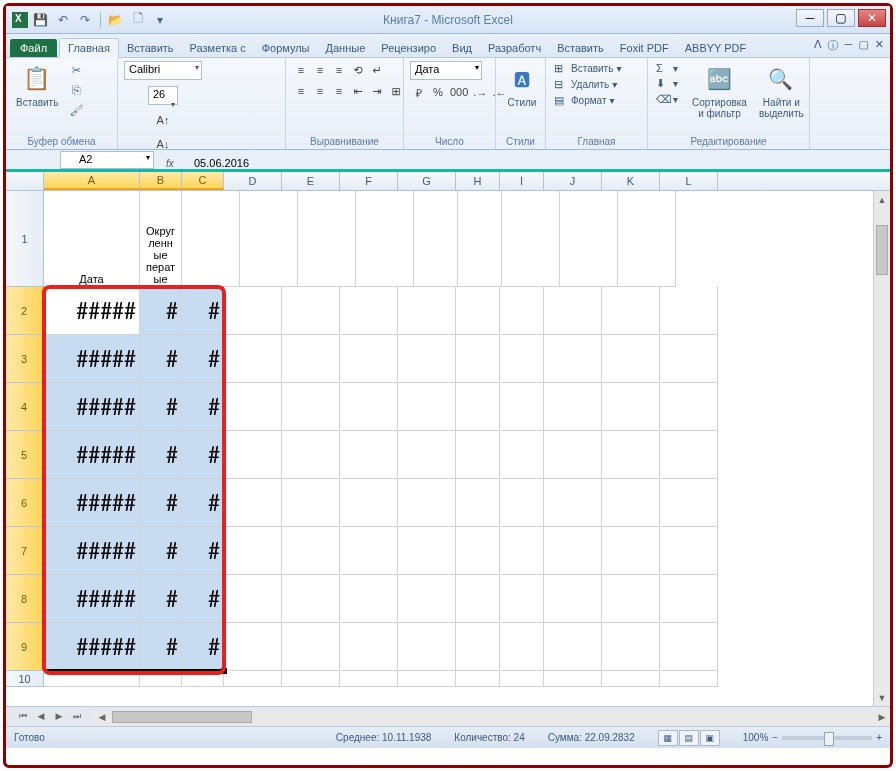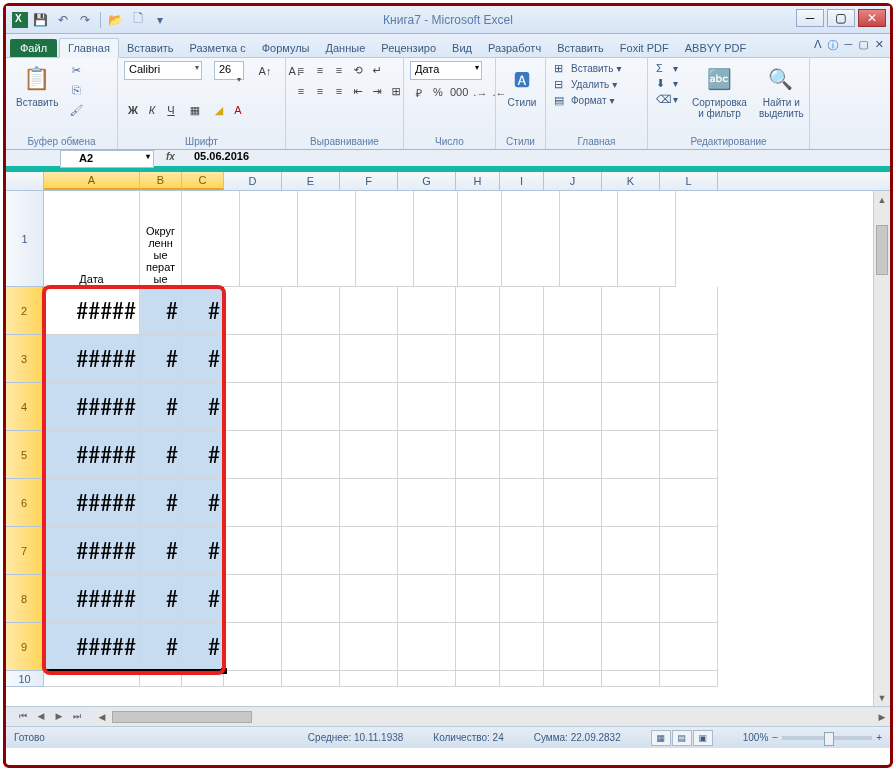--- a/index.html
+++ b/index.html
@@ -28,38 +28,38 @@
 
 .ribbon { height: 92px; background: linear-gradient(#f5f8fc, #e8eff8); border-bottom: 1px solid #9db8d8; display: flex; }
 .rgroup { border-right: 1px solid #c5d5e6; padding: 3px 6px 2px; display: flex; flex-direction: column; }
 .rgroup-content { flex: 1; display: flex; align-items: flex-start; gap: 4px; }
 .rgroup-label { font-size: 10px; color: #5a7ca8; text-align: center; padding-top: 1px; position: relative; }
 .big-btn { display: flex; flex-direction: column; align-items: center; gap: 2px; padding: 2px 4px; cursor: pointer; }
 .big-btn .icon { width: 32px; height: 32px; display: flex; align-items: center; justify-content: center; font-size: 22px; }
 .big-btn span { font-size: 10px; color: #3b5b83; line-height: 1.1; text-align: center; }
 .small-btns { display: flex; flex-direction: column; gap: 2px; }
 .sb { width: 20px; height: 18px; display: flex; align-items: center; justify-content: center; font-size: 11px; cursor: pointer; color: #4a6a95; }
-.font-row { display: flex; gap: 12px; align-items: center; margin-bottom: 17px; }
+.font-row { display: flex; gap: 6px; align-items: center; margin-bottom: 17px; flex-direction: column; }
 .font-combo { border: 1px solid #abc0d6; background: #fff; font-size: 11px; padding: 1px 14px 1px 4px; height: 19px; position: relative; }
 .font-combo::after { content: '▾'; position: absolute; right: 2px; font-size: 8px; color: #555; }
 .font-name { width: 78px; }
 .font-size { width: 30px; }
 .btn-row { display: flex; gap: 1px; }
 .rb { min-width: 18px; height: 18px; display: flex; align-items: center; justify-content: center; font-size: 11px; cursor: pointer; color: #444; padding: 0 2px; }
 .rb.bold { font-weight: bold; }
 .rb.italic { font-style: italic; }
 .rb.under { text-decoration: underline; }
 .num-combo { border: 1px solid #abc0d6; background: #fff; font-size: 11px; padding: 1px 14px 1px 4px; height: 19px; width: 72px; position: relative; }
 .num-combo::after { content: '▾'; position: absolute; right: 2px; font-size: 8px; }
 .cell-ops { display: flex; flex-direction: column; gap: 1px; }
 .cell-op { display: flex; align-items: center; gap: 3px; font-size: 10px; color: #3b5b83; cursor: pointer; padding: 1px 2px; }
 .cell-op .ci { width: 14px; font-size: 11px; }
 
 
-.formula-bar { height: 22px; border-bottom: 6px solid #14b8a6; display: flex; align-items: flex-start; background: #e9eff7; font-weight: bold; }
+.formula-bar { height: 22px; border-bottom: 3px solid #14b8a6; display: flex; align-items: flex-end; background: #e9eff7; }
 .name-box { width: 94px; border: 1px solid #abc0d6; background: #fff; margin: 0 4px 0 54px; font-size: 11px; padding: 1px 14px 1px 18px; height: 18px; position: relative; }
 .name-box::after { content: '▾'; position: absolute; right: 3px; font-size: 8px; }
 .fx-area { display: flex; align-items: center; gap: 6px; padding-left: 8px; }
 .fx-btn { width: 18px; font-size: 10px; font-style: italic; color: #555; cursor: pointer; }
 .formula-input { font-size: 11px; padding-left: 4px; }
 
 
 .sheet-wrap { position: relative; height: 534px; display: flex; }
 .sheet-scroll { flex: 1; position: relative; overflow: hidden; }
 .col-headers { height: 19px; display: flex; background: linear-gradient(#f7f9fc, #e4ecf5); border-bottom: 1px solid #b0c4db; }
@@ -89,21 +89,21 @@
 .sheet-tabs-bar { height: 20px; background: #e4e9f0; display: flex; align-items: center; border-top: 1px solid #b8ccde; position: relative; }
 .tab-nav { display: flex; padding-left: 8px; }
 .tab-nav-btn { width: 18px; font-size: 9px; color: #666; cursor: pointer; text-align: center; }
 .sheet-tab { font-size: 10px; padding: 2px 9px; background: #dce4ee; border: 1px solid #aab9cc; border-bottom: none; margin-left: -1px; cursor: pointer; color: #444; }
 .sheet-tab.active { background: #fff; font-weight: bold; }
 .hscroll { flex: 1; margin-left: 8px; height: 16px; background: #e9e9e9; display: flex; align-items: center; position: relative; }
 .hscroll .arr { width: 16px; font-size: 9px; text-align: center; color: #666; cursor: pointer; }
 .hscroll .thumb { height: 12px; background: #c8c8c8; border: 1px solid #aaa; width: 140px; margin-left: 2px; }
 
 
-.status-bar { height: 22px; background: linear-gradient(#e6edf6, #d4e0ee); border-top: 1px solid #b8ccde; display: flex; align-items: center; font-size: 10px; color: #3b5b83; padding: 0 8px; gap: 30px; }
+.status-bar { height: 22px; background: linear-gradient(#e6edf6, #d4e0ee); border-top: 1px solid #b8ccde; display: flex; align-items: center; font-size: 10px; color: #3b5b83; padding: 0 8px; gap: 23px; }
 .status-bar .spacer { flex: 1; }
 .view-btns { display: flex; gap: 1px; }
 .view-btn { width: 20px; height: 16px; border: 1px solid #aab9cc; background: #f0f4f9; font-size: 9px; display: flex; align-items: center; justify-content: center; cursor: pointer; }
 .zoom { display: flex; align-items: center; gap: 4px; }
 .zoom-slider { width: 90px; height: 4px; background: #c0cddc; position: relative; }
 .zoom-slider::after { content: ''; position: absolute; left: 42px; top: -4px; width: 8px; height: 12px; background: #eef2f8; border: 1px solid #8aa; }
 </style>
 </head>
 <body>
 

